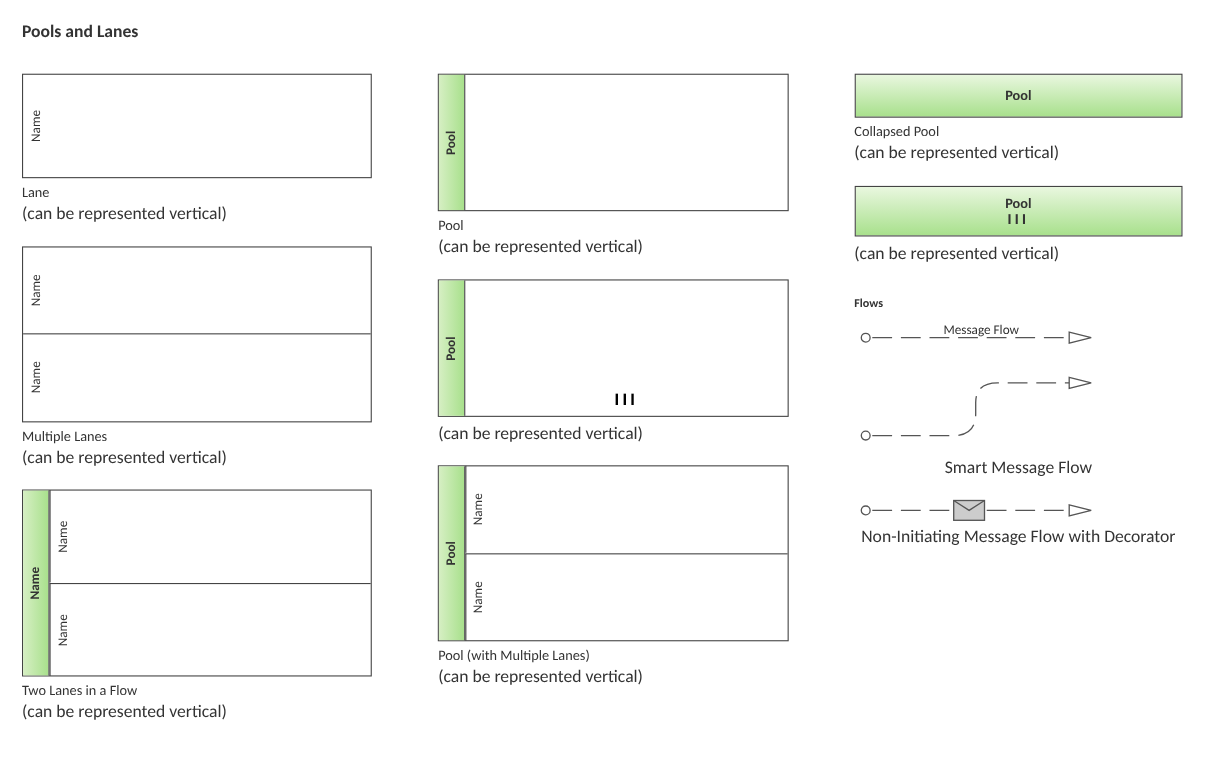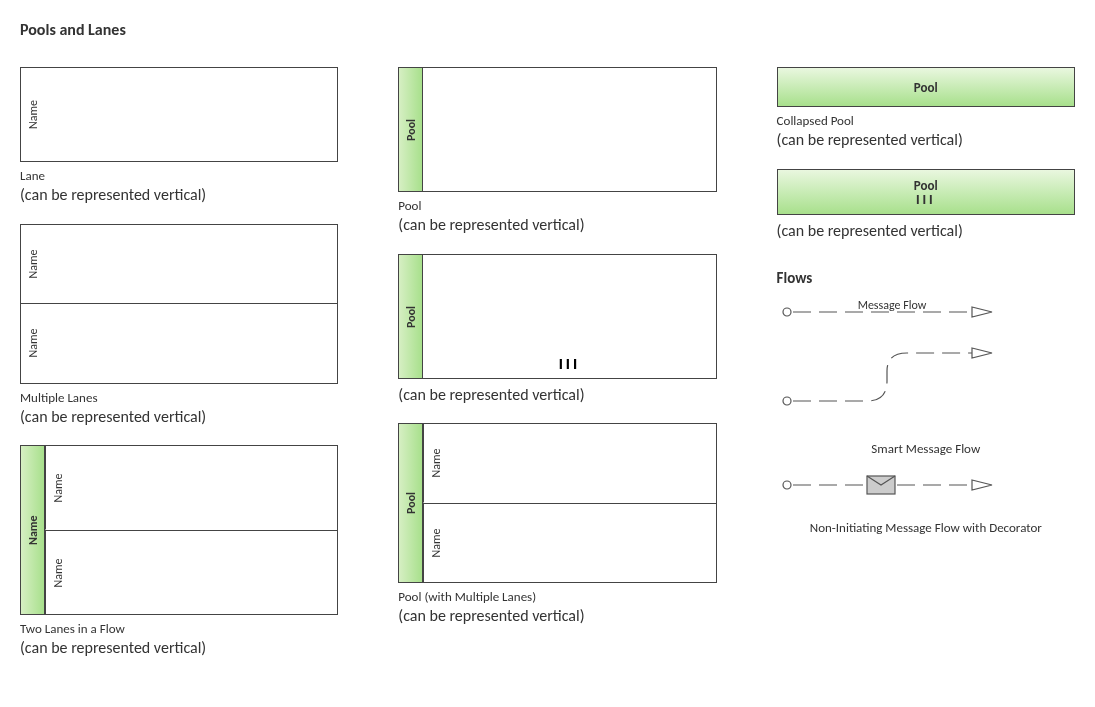--- a/index.html
+++ b/index.html
@@ -121,28 +121,28 @@
     background: linear-gradient(180deg, #e9f7df, #a8e08c);
     display: flex;
     flex-direction: column;
     align-items: center;
     justify-content: center;
     font-weight: bold;
   }
   .cpool .mi { font-family: Arial; font-weight: bold; font-size: 13px; letter-spacing: 3px; line-height:1; }
 
   .flows-title {
-    font-size: 15px;
+    font-size: 11px;
     font-weight: bold;
     margin-top: 10px;
     margin-bottom: 10px;
   }
   .flow-block { margin-bottom: 14px; }
   .flow-block svg { display: block; }
-  .flow-caption { text-align: center; font-size: 13px; margin-top: 20px; }
+  .flow-caption { text-align: center; font-size: 16px; margin-top: 0; }
 </style>
 </head>
 <body>
 
 <div class="title">Pools and Lanes</div>
 
 <div class="cols">
 
   <div class="col col1">
 

